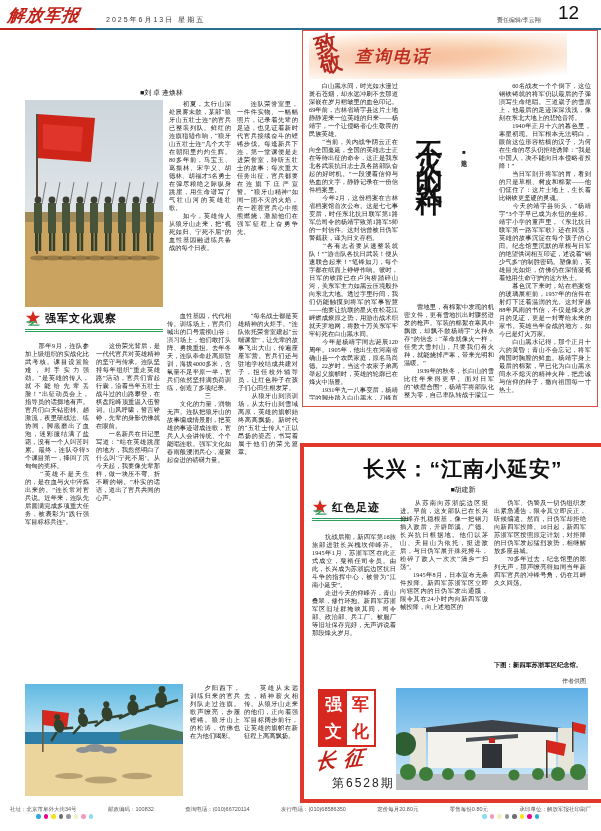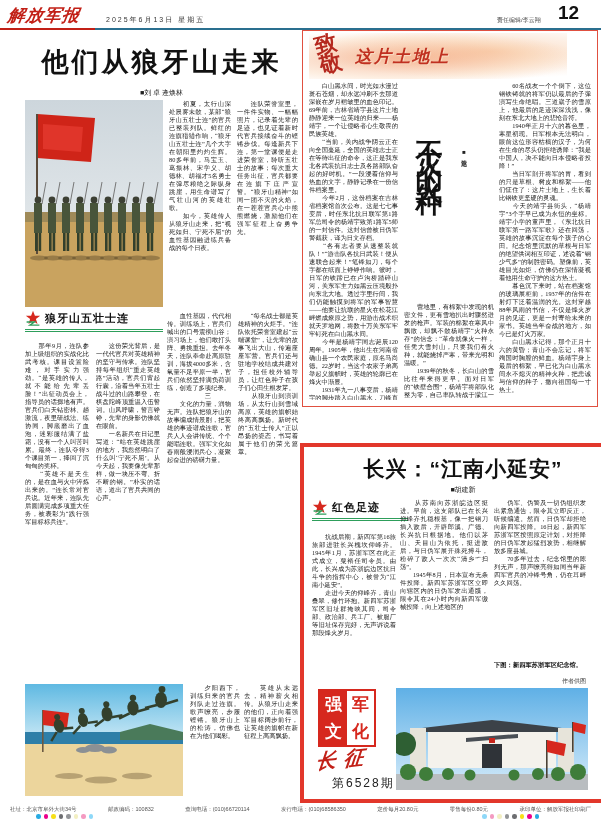--- a/index.html
+++ b/index.html
@@ -6,21 +6,21 @@
   .page{position:relative;width:601px;height:831px;background:#ffffff;margin:0 auto;
         font-family:"Liberation Sans",sans-serif;overflow:hidden;}
   
   .masthead{position:absolute;left:8px;top:4px;width:92px;height:24px;
             font-family:"DejaVu Serif",serif;font-style:italic;font-weight:bold;
             font-size:17px;color:#c22017;transform:skewX(-8deg);letter-spacing:1px;}
   .hdr-date{position:absolute;left:106px;top:15px;font-size:7px;color:#333;letter-spacing:2px;}
   .hdr-section{position:absolute;left:0;right:0;top:4px;text-align:center;font-size:20px;
                font-weight:bold;color:#111;letter-spacing:8px;}
   .hdr-editor{position:absolute;left:497px;top:16px;font-size:6px;color:#444;}
-  .hdr-page{position:absolute;left:558px;top:2px;font-size:19px;font-weight:bold;color:#111;}
+  .hdr-page{position:absolute;left:558px;top:2px;font-size:19px;font-weight:normal;color:#111;}
   .hdr-rule{position:absolute;left:0;top:28px;width:601px;height:2px;
             background:linear-gradient(to right,#c22017 0 95px,#2a6f8f 95px 100%);}
   
   .bodytext{position:absolute;font-size:6.3px;line-height:8px;color:#1a1a1a;
             text-align:justify;white-space:pre-wrap;overflow:hidden;
             font-family:"Liberation Serif",serif;}
   
   .la-title{position:absolute;left:25px;top:44px;width:273px;text-align:center;
             font-size:27px;font-weight:bold;color:#111;letter-spacing:3px;}
   .la-byline{position:absolute;left:25px;top:88px;width:273px;text-align:center;
@@ -96,21 +96,20 @@
 <body>
 
 <div class="page">
 
   <div class="masthead">解放军报</div>
   <div class="hdr-date">2025年6月13日 星期五</div>
   <div class="hdr-editor">责任编辑/李云翔</div>
   <div class="hdr-page">12</div>
   <div class="hdr-rule"></div>
 
-  <div class="la-title">他们从狼牙山走来</div>
   <div class="la-byline">■刘 卓 逄焕林</div>
 
   <svg class="photo1" viewBox="0 0 138 207" preserveAspectRatio="none">
     <defs>
       <linearGradient id="sky1" x1="0" y1="0" x2="0" y2="1">
         <stop offset="0" stop-color="#cdd6dc"></stop>
           <stop offset="1" stop-color="#eef1f2"></stop>
       </linearGradient>
     </defs>
     <rect width="138" height="207" fill="url(#sky1)"></rect>
@@ -199,21 +198,21 @@
 
   <div class="bodytext la-ct1">　　初夏，太行山深处晨雾未散，某部“狼牙山五壮士连”的官兵已整装列队。鲜红的连旗猎猎作响，“狼牙山五壮士连”几个大字在朝阳里灼灼生辉。80多年前，马宝玉、葛振林、宋学义、胡德林、胡福才5名勇士在弹尽粮绝之际纵身跳崖，用生命谱写了气壮山河的英雄壮歌。
 　　如今，英雄传人从狼牙山走来，把“视死如归、宁死不屈”的血性基因融进练兵备战的每个日夜。</div>
   <div class="bodytext la-ct2">　　连队荣誉室里，一件件实物、一幅幅照片，记录着先辈的足迹，也见证着新时代官兵接续奋斗的铿锵步伐。每逢新兵下连，第一堂课便是走进荣誉室，聆听五壮士的故事；每次重大任务出征，官兵都要在连旗下庄严宣誓。“狼牙山精神”如同一团不灭的火焰，在一茬茬官兵心中熊熊燃烧，激励他们在强军征程上奋勇争先。</div>
 
   <div class="sec-label obs-label">
     <svg class="star-icon" width="16" height="16" viewBox="0 0 20 20">
       <polygon points="10,1 12.4,7.2 19,7.2 13.6,11.2 15.7,17.6 10,13.7 4.3,17.6 6.4,11.2 1,7.2 7.6,7.2" fill="#d6281e"></polygon>
       <path d="M2 15 L12 15 L6 19 L18 19" stroke="#2e9e5b" stroke-width="1.6" fill="none"></path>
     </svg>
-    <span class="txt">狼牙山五壮士连</span>
+    <span class="txt">强军文化观察</span>
   </div>
 
   <div class="bodytext la-c1">　　那年9月，连队参加上级组织的实战化比武考核。课目设置险难，对手实力强劲。“是英雄的传人，就不能给先辈丢脸！”出征动员会上，指导员的话掷地有声。官兵们白天钻密林、趟激流，夜里研战法、练协同，脚底磨出了血泡，迷彩服结满了盐霜，没有一个人叫苦叫累。最终，连队夺得3个课目第一，捧回了沉甸甸的奖杯。
 　　“英雄不是天生的，是在血与火中淬炼出来的。”连长常对官兵说。近年来，连队先后圆满完成多项重大任务，被表彰为“践行强军目标标兵连”。</div>
   <div class="bodytext la-c2">　　这份荣光背后，是一代代官兵对英雄精神的坚守与传承。连队坚持每年组织“重走英雄路”活动，官兵们背起行囊，沿着当年五壮士战斗过的山路攀登，在棋盘陀峰顶重温入伍誓词。山风呼啸，誓言铮铮，先辈的身影仿佛就在眼前。
 　　一名新兵在日记里写道：“站在英雄跳崖的地方，我忽然明白了什么叫‘宁死不屈’。从今天起，我要像先辈那样，做一块压不弯、折不断的钢。”朴实的话语，道出了官兵共同的心声。</div>
   <div class="bodytext la-c3">　　血性基因，代代相传。训练场上，官兵们喊出的口号震彻山谷；演习场上，他们敢打头阵、勇挑重担。去年冬天，连队奉命赴高原驻训，海拔4000多米，含氧量不足平原一半，官兵们依然坚持满负荷训练，创造了多项纪录。
 　　　　　　三
 　　文化的力量，润物无声。连队把狼牙山的故事编成情景剧，把英雄的事迹谱成连歌，官兵人人会讲传统、个个能唱连歌。强军文化如春雨般浸润兵心，凝聚起奋进的磅礴力量。</div>
   <div class="bodytext la-c4">　　“每名战士都是英雄精神的火炬手。”连队依托荣誉室建起“云端课堂”，让先辈的故事飞出大山，传遍座座军营。官兵们还与驻地学校结成共建对子，担任校外辅导员，让红色种子在孩子们心田生根发芽。
@@ -275,21 +274,21 @@
         <ellipse cx="112" cy="92" rx="15" ry="3.2"></ellipse>
     </g>
   </svg>
 
   <div class="bodytext la-c5">　　夕阳西下，训练归来的官兵列队走过连旗。歌声嘹亮，步履铿锵。狼牙山上的松涛，仿佛也在为他们喝彩。</div>
   <div class="bodytext la-c6">　　英雄从未远去，精神薪火相传。从狼牙山走来的他们，正向着强军目标阔步前行，让英雄的旗帜在新征程上高高飘扬。</div>
 
   <div class="rt-box">
     <div class="banner">
       <span class="zj">致敬</span>
-      <span class="heroes">这片土地上</span>
+      <span class="heroes">查询电话</span>
     </div>
     <div class="bodytext rt-c1">　　白山黑水间，时光如水漫过斑石苍烟，却永远冲刷不去那道深嵌在岁月褶皱里的血色印记。69年前，吉林省靖宇县这片土地静静迎来一位英雄的归来——杨靖宇，一个让侵略者心生敬畏的民族英雄。
 　　“当前，关内战争阴云正在向全国蔓延，全国的英雄志士正在等待出征的命令，这正是我东北各武装抗日志士及各路部队奋起的好时机。”一段浸着信仰与热血的文字，静静记录在一份信件档案里。
 　　今年2月，这份档案在吉林省档案馆首次公布。这是七七事变后，时任东北抗日联军第1路军总司令的杨靖宇致第1路军5师的一封信件。这封信曾被日伪军警截获，译为日文存档。
 　　“各有志者要从速整装就队！”“游击队各抗日武装！便从速联合起来！”笔锋如刀，每个字都在纸面上铮铮作响。彼时，日军的铁蹄已在卢沟桥踏碎山河，关东军主力如黑云压境般扑向东北大地。透过字里行间，我们仍能触摸到将军的军事智慧——他要让抗联的星火在松花江畔燃成燎原之势，用游击战术织就天罗地网，将数十万关东军牢牢钉死在白山黑水间。
 　　今年是杨靖宇同志诞辰120周年。1905年，他出生在河南省确山县一个农民家庭，原名马尚德。22岁时，当这个农家子弟高举起义旗帜时，英雄的轮廓已在烽火中渐显。
 　　1931年九一八事变后，杨靖宇的脚步踏入白山黑水，刀锋直指日本侵略者的心脏。长白山脉见证过冰雪里的奇迹：零下40多摄氏度的严寒里，他把17支抗日武装拧成一股绳，战靴在冻土上踏出的脚印，如同刻在大地上的诗行。</div>
     <div class="rt-title">不灭的火种</div>
     <div class="rt-byline">■魏充定</div>
     <div class="bodytext rt-c2">　　营地里，有棉絮中发现的机密文件，更有雪地扒出时骤然迸发的枪声。军装的棉絮在寒风中飘散，却飘不散杨靖宇“火种永存”的信念：“革命就像火一样，任凭大雪封山，只要我们有火种，就能烧掉严寒，带来光明和温暖。”

